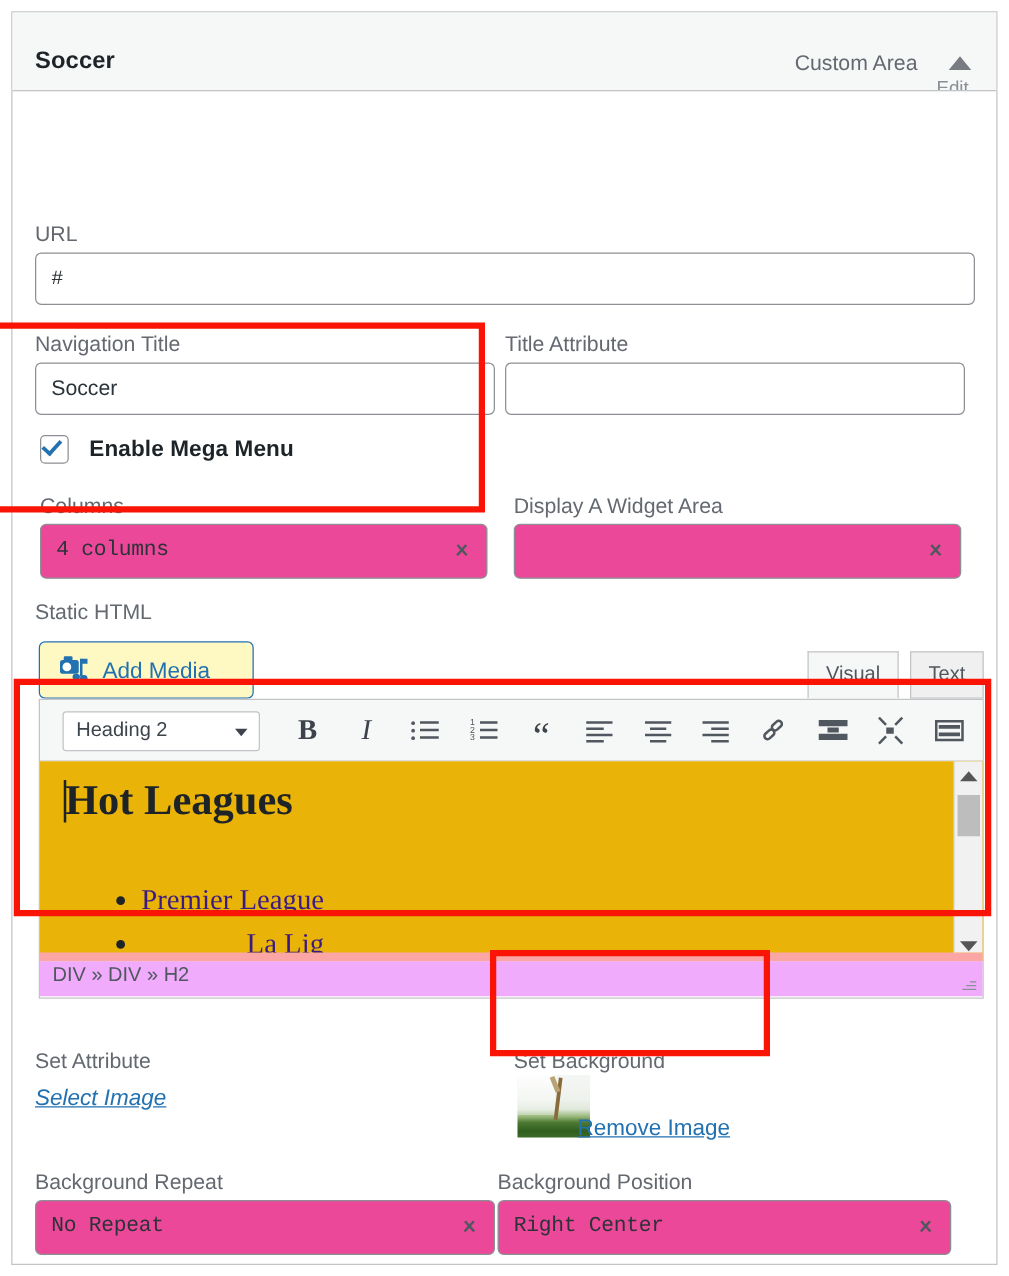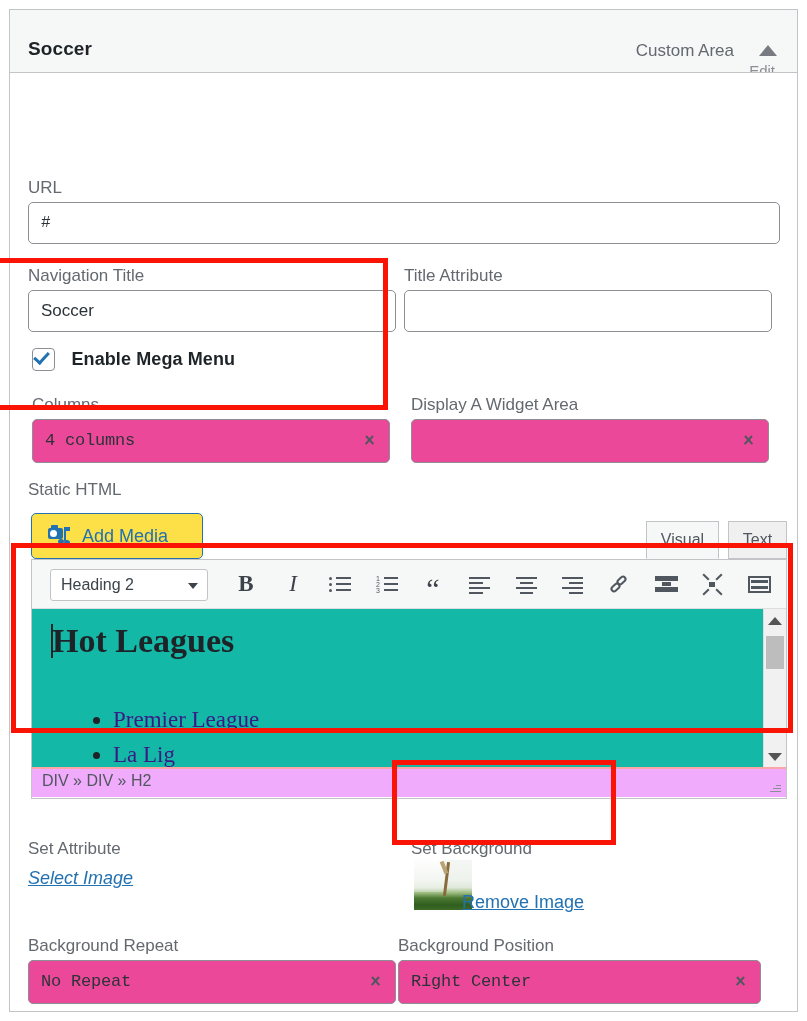--- a/index.html
+++ b/index.html
@@ -177,21 +177,21 @@
 
   
   #statichtml-label { left: 18px; top: 406px; }
 
   
   #add-media-btn {
     left: 21px; top: 440px;
     width: 172px; height: 46px;
     border: 1px solid #2271b1;
     border-radius: 5px;
-    background: #fde047;
+    background: #fef9c3;
     cursor: pointer;
   }
   #add-media-btn .am-icon {
     position: absolute;
     left: 16px; top: 13px;
     width: 22px; height: 20px;
   }
   .am-icon .cam-body {
     position: absolute;
     left: 0; top: 1px;
@@ -382,23 +382,24 @@
   }
   .kb-icon i {
     position: absolute; left: 1px; width: 17px; height: 3px;
     background: #50575e; display: block;
   }
 
   
   #editor-content {
     position: relative;
     height: 160px;
-    background: #14b8a6;
+    background: #eab308;
     overflow: hidden;
-    border-bottom: 2px solid #fca5a5;
+    border-bottom: 7px solid #fca5a5;
+    text-align: right;
   }
   #ed-heading {
     position: absolute;
     left: 20px; top: 13px;
     font-family: "Liberation Serif", serif;
     font-size: 34px;
     font-weight: bold;
     color: #1d2327;
   }
   #ed-caret {

